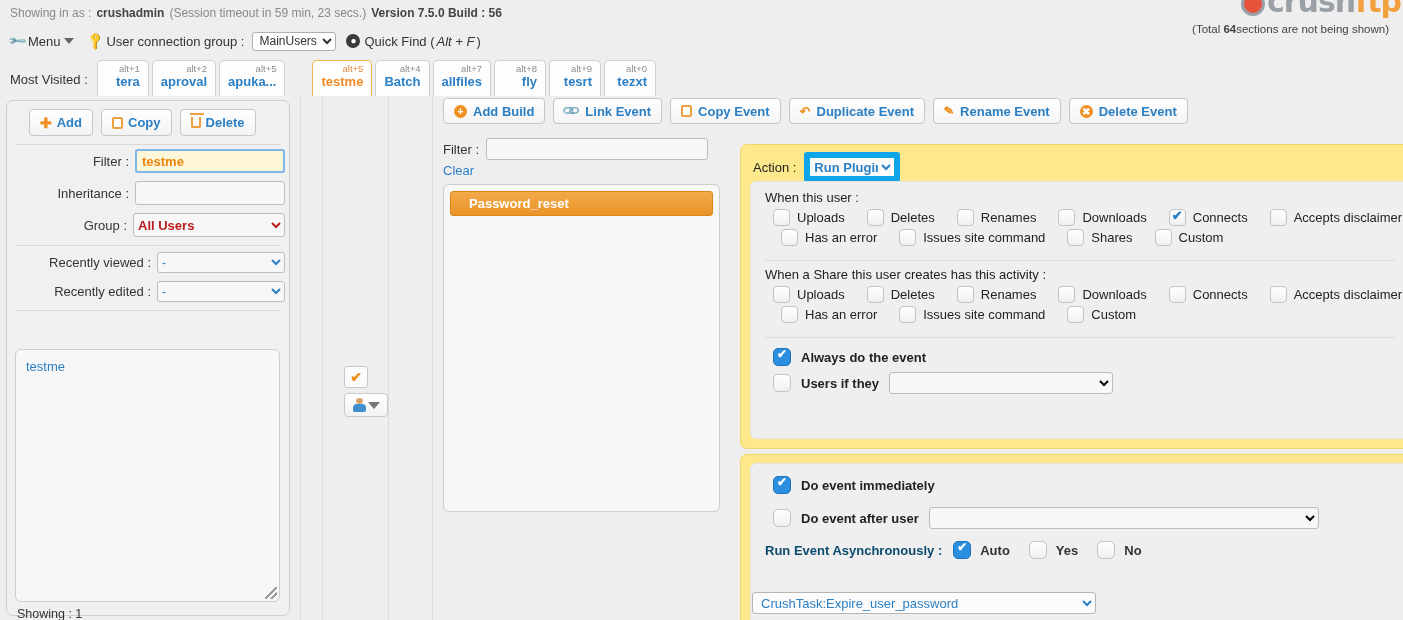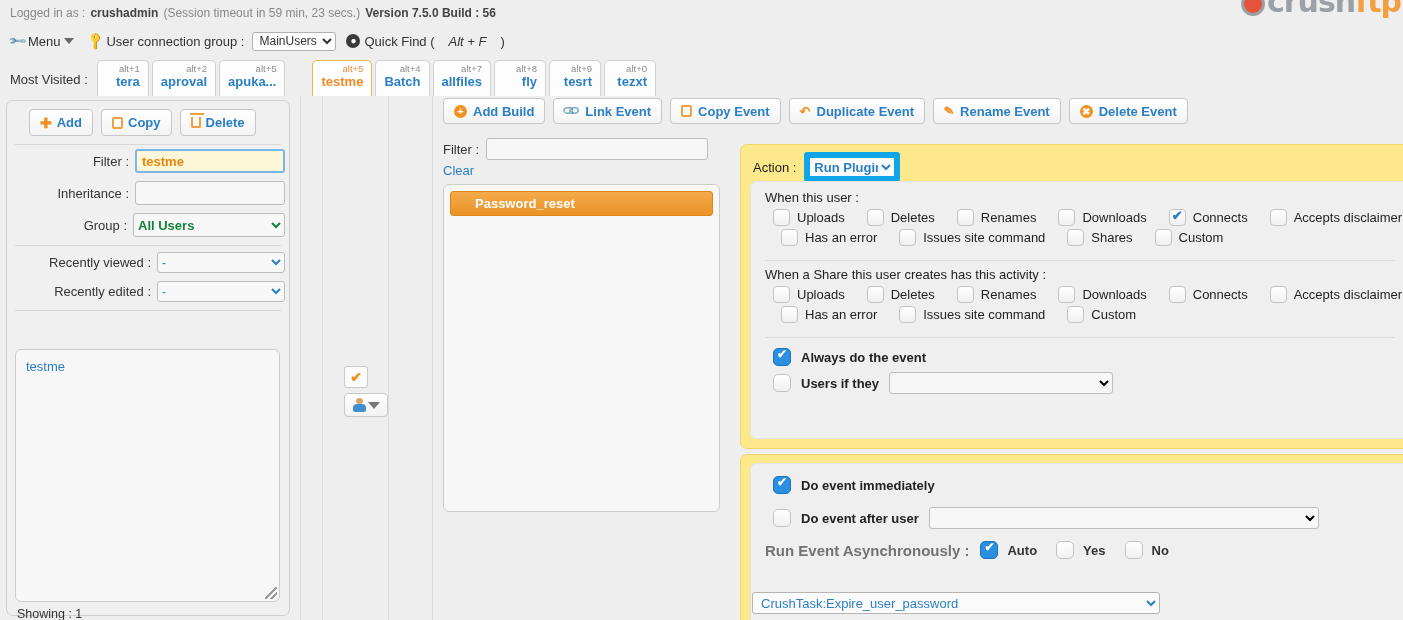--- a/index.html
+++ b/index.html
@@ -150,21 +150,21 @@
     width:150px; height:24px; border:1px solid #bdbdbd; border-radius:3px;
     background:#f7f7f7; font-size:13px; padding:0 5px;
     font-family:"Liberation Sans", sans-serif;
   }
   input.ftxt.focused {
     background:#fdf6d9; border:2px solid #7cb7e8; color:#e8870f; font-weight:bold;
     outline:none;
   }
   select.fsel {
     width:152px; height:24px; border:1px solid #bdbdbd; border-radius:3px;
-    background:#f7f7f7; font-size:13px; color:#15803d; font-weight:bold;
+    background:#f7f7f7; font-size:13px; color:#b91c1c; font-weight:bold;
     font-family:"Liberation Sans", sans-serif;
   }
   select.fsel2 {
     width:128px; height:21px; border:1px solid #bdbdbd; border-radius:3px;
     background:#f7f7f7; font-size:12px; color:#2b7fc4;
     font-family:"Liberation Sans", sans-serif;
   }
   .reloadrow {
     display:flex; align-items:center; justify-content:space-between;
     padding:4px 6px 0 8px; font-size:13px;
@@ -253,21 +253,21 @@
   .clear-lnk { color:#2b7fc4; font-size:13px; margin-top:3px; cursor:pointer; }
   .evlist {
     margin-top:6px; width:277px; height:328px;
     background:#f7f7f7; border:1px solid #cdcdcd; border-radius:6px;
     padding:6px; overflow:hidden;
   }
   .ev-item-selected {
     background:linear-gradient(#f3aa4a,#ea9327);
     border:1px solid #dc8718; border-radius:3px;
     color:#ffffff; font-weight:bold; font-size:13px;
-    padding:4px 24px;
+    padding:4px 18px;
   }
 
   
   .ypanel {
     position:absolute; background:#fde98b;
     border:1px solid #f0d569; border-radius:7px;
   }
   .ypanel-top { left:740px; top:48px; width:680px; height:305px; }
   .ypanel-bot { left:740px; top:358px; width:680px; height:262px; }
 
@@ -311,34 +311,34 @@
   .radio.on{ background:#2b8fe0; border:1px solid #1c72bb; }
   .radio.on:after{
     content:"\2714"; position:absolute; left:3px; top:-2px; color:#fff; font-size:12px; font-weight:bold;
   }
   .radrow .t { font-size:13px; color:#222; font-weight:bold; }
   select.wide {
     height:22px; font-size:12px; border:1px solid #bdbdbd; border-radius:3px;
     background:#f7f7f7; font-family:"Liberation Sans", sans-serif;
   }
   .asyncrow { display:flex; align-items:center; gap:9px; padding:12px 0 0 14px; }
-  .asyncrow .lead { font-size:15px; color:#737373; font-weight:bold; margin-right:2px;}
+  .asyncrow .lead { font-size:13px; color:#0c4a6e; font-weight:bold; margin-right:2px;}
 
   .taskrow { position:absolute; left:752px; top:592px; }
   select.tasksel {
-    width:408px; height:22px; font-size:13px; color:#2b7fc4;
+    width:344px; height:22px; font-size:13px; color:#2b7fc4;
     border:1px solid #b5b5b5; border-radius:3px; background:#fbfbfb;
     font-family:"Liberation Sans", sans-serif; padding-left:4px;
   }
 </style>
 </head>
 <body>
 
 <div class="topbar">
-  <span class="muted">Logged in as :</span>
+  <span class="muted">Showing in as :</span>
   <span class="strong">crushadmin</span>
   <span class="muted">(Session timeout in 59 min, 23 secs.)</span>
   <span class="strong">Version 7.5.0 Build : 56</span>
 </div>
 
 <div class="logo">
   <span class="ring"></span><span>crush</span><span class="orange">ftp</span>
 </div>
 
 <div class="menurow">
@@ -350,26 +350,29 @@
   <div class="item">
     <span class="wrench">🔑</span>
     <span>User connection group :</span>
   </div>
   <select class="mini">
     <option>MainUsers</option>
   </select>
   <div class="item" style="margin-left:10px;">
     <span class="qf-icon">●</span>
     <span>Quick Find (</span>
-    <span class="italic" style="margin:0 14px;">Alt + F</span>
+    <span class="italic" style="margin:0 2px;">Alt + F</span>
     <span>)</span>
   </div>
 </div>
 
 <div class="quickzone">
+  <div class="total-note">
+    <span>(Total </span><b>64</b><span>sections are not being shown)</span>
+  </div>
 </div>
 
 <div class="mostvisited">
   <div class="mv-label">Most Visited :</div>
   <div class="mv-tab">
     <span class="alt">alt+1</span>
     <span class="nm">tera</span>
   </div>
   <div class="mv-tab">
     <span class="alt">alt+2</span>

